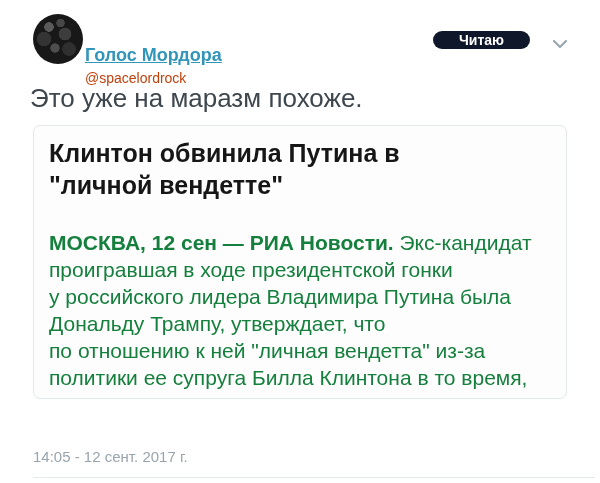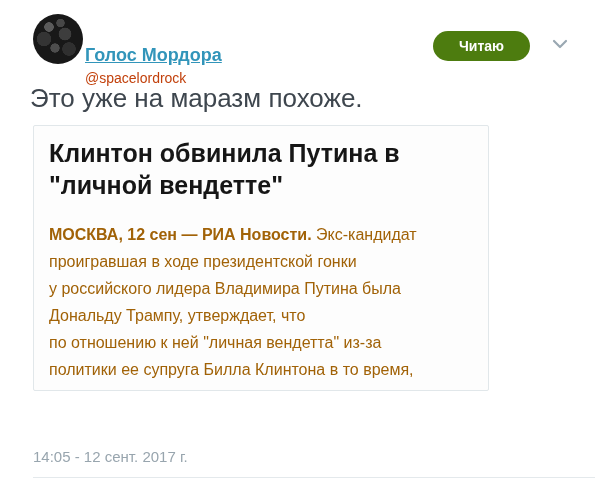--- a/index.html
+++ b/index.html
@@ -23,49 +23,49 @@
   .author-block { position: absolute; left: 85px; top: 20px; }
   .display-name {
     display: inline-block;
     font-size: 18px; font-weight: bold; color: #3295BA;
     text-decoration: underline; cursor: pointer; white-space: nowrap; margin-top: 25px;
   }
   .handle { margin-top: 4px; font-size: 14px; color: #c2410c; white-space: nowrap; }
 
   .follow-btn {
     position: absolute; left: 433px; top: 31px;
-    width: 97px; height: 30px; border: none; border-radius: 15px;
-    background: #4d7c0f; color: #ffffff;
+    width: 97px; height: 18px; border: none; border-radius: 15px;
+    background: #0f172a; color: #ffffff;
     font-family: "Liberation Sans", sans-serif;
     font-size: 14px; font-weight: bold; cursor: pointer;
   }
   .chevron-wrap {
     position: absolute; left: 551px; top: 37px;
     width: 18px; height: 14px; cursor: pointer; color: #9AA8B2;
   }
 
   
   .tweet-text {
     position: absolute; left: 30px; top: 83px;
     font-size: 26px; color: #3E464E; white-space: nowrap; text-align: right;
   }
 
   
   .card {
-    position: absolute; left: 33px; top: 125px; width: 456px;
+    position: absolute; left: 33px; top: 125px; width: 534px;
     background: #FDFDFD;
-    border: 1px solid #E1E7EA; border-radius: 2px;
+    border: 1px solid #E1E7EA; border-radius: 7px;
     padding: 11px 15px 7px 15px;
     cursor: pointer;
   }
   .headline {
     font-size: 25px; font-weight: bold; color: #161616;
     line-height: 32px; white-space: nowrap;
   }
-  .article-body { margin-top: 20px; font-size: 16px; color: #a16207; }
+  .article-body { margin-top: 28px; font-size: 21px; color: #15803d; }
   .article-body .line { line-height: 27px; white-space: nowrap; }
   .article-body .lead { font-weight: bold; }
 
   
   .timestamp {
     position: absolute; left: 33px; top: 448px;
     font-size: 15px; color: #98A5AE; white-space: nowrap;
   }
   .divider {
     position: absolute; left: 33px; top: 477px;

